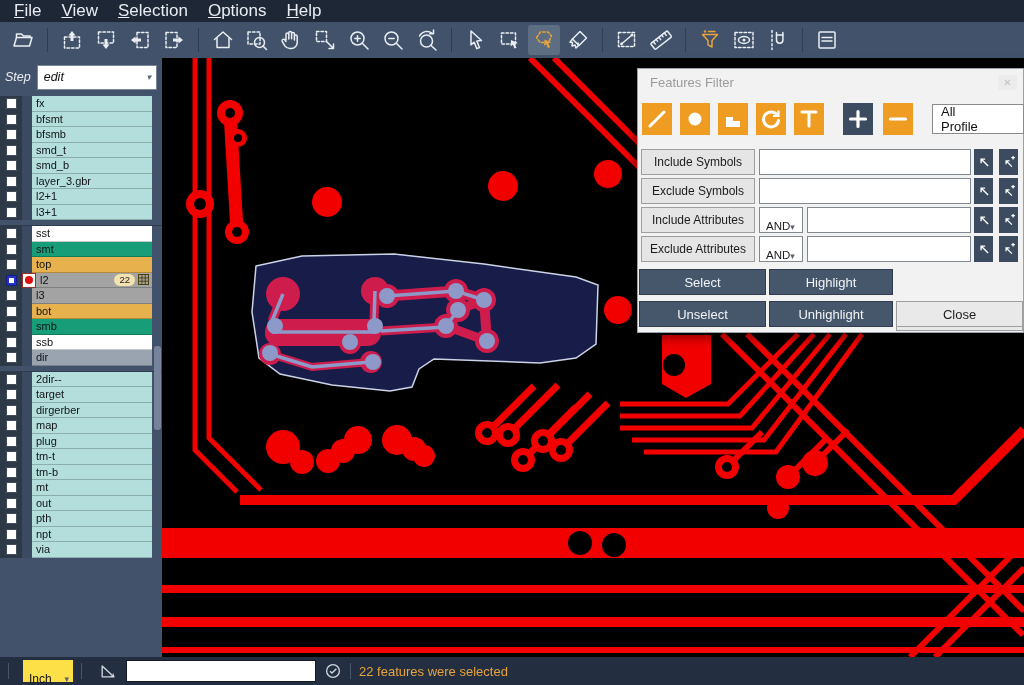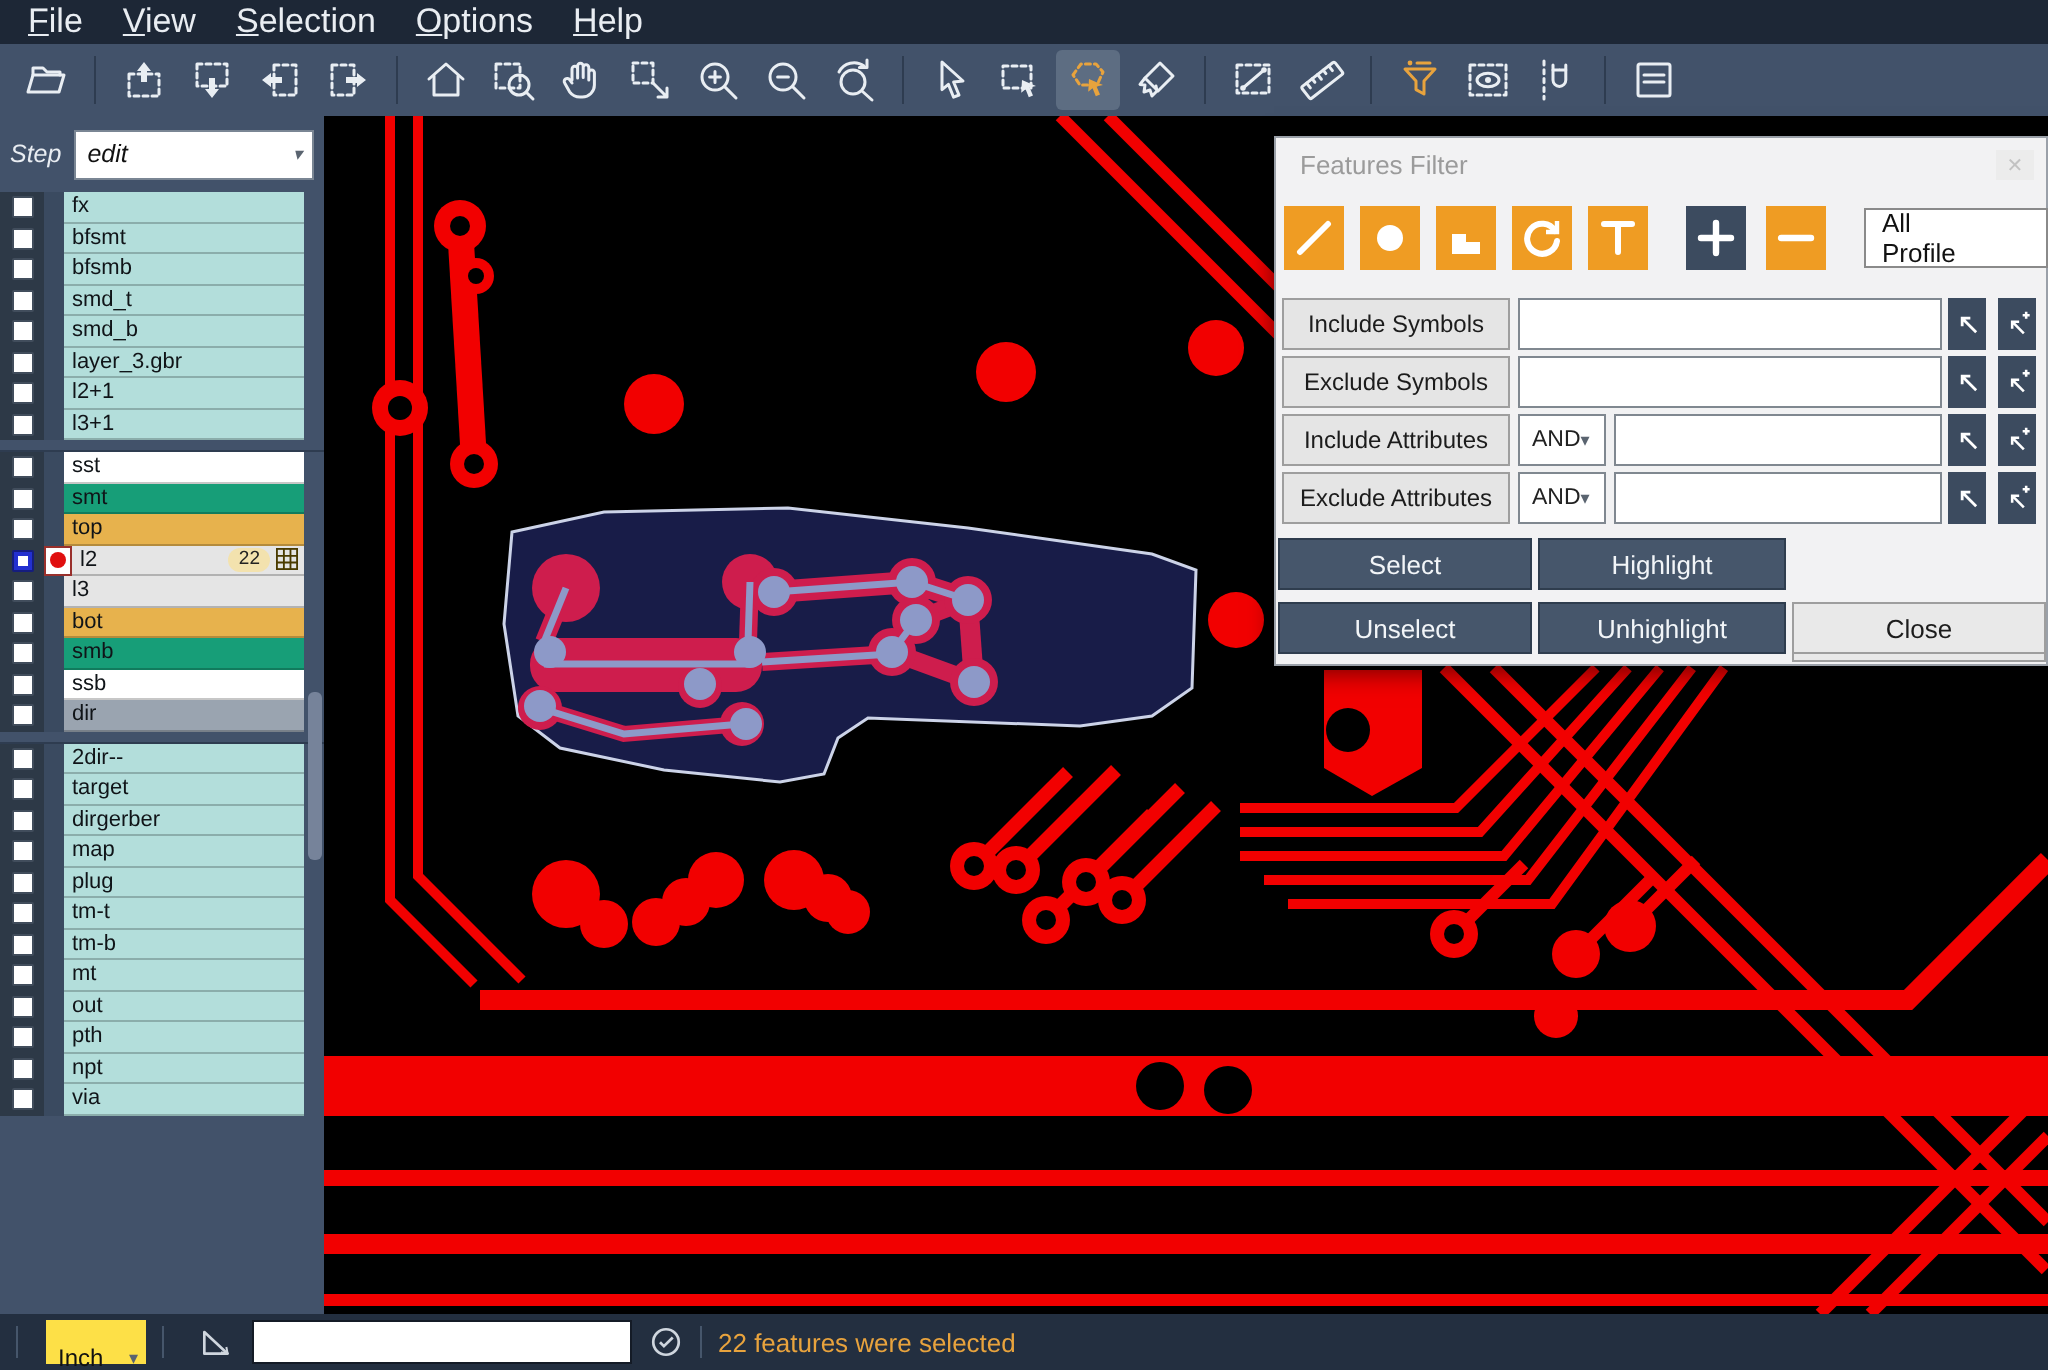--- a/index.html
+++ b/index.html
@@ -23,40 +23,40 @@
   .cbx{width:11px;height:11px;background:#fff;border:1.5px solid #414d5c;border-radius:1px;box-sizing:border-box;display:flex;align-items:center;justify-content:center;}
   .cbx.checked{background:#2330cf;border-color:#151d7e;}
   .cbxin{width:5px;height:5px;background:#fff;}
   .lgap{width:10px;background:#3a4a60;}
   .lind{width:14px;background:#fff;border:1px solid #99302c;display:flex;align-items:center;justify-content:center;box-sizing:border-box;}
   .ldot{width:8px;height:8px;border-radius:50%;background:#e00f0f;}
   .lname{flex:1;font-size:11px;color:#101418;display:flex;align-items:center;padding-left:4px;border-bottom:1px solid rgba(0,0,0,0.22);box-sizing:border-box;}
   .lstrip{width:10px;background:#42526a;}
   .ggap{height:6px;background:#42526a;border-bottom:1px solid #2e3c50;box-sizing:border-box;}
   .mint{background:#b3dedb}.white{background:#ffffff}.green{background:#179e78}
-  .gold{background:#e7b24d}.darkgold{background:#e5e5e5}.gray{background:#9aa4b0}
+  .gold{background:#e7b24d}.darkgold{background:#a3a3a3}.gray{background:#9aa4b0}
   .lbadge{margin-left:auto;background:#f3e2ae;border-radius:7px;font-size:9.5px;padding:0 5px;color:#222;margin-right:3px;line-height:12px;}
   .lgrid{margin-right:3px;display:flex;align-items:center;}
   .scrollthumb{position:absolute;right:1px;top:288px;width:7px;height:84px;background:#76839a;border-radius:3px;}
   .xy{position:absolute;left:0;bottom:0;height:57px;width:162px;background:#5d6e81;border-top:1px solid #8593a3;color:#e9eef4;font-size:13.5px;padding:9px 0 0 8px;box-sizing:border-box;line-height:21px;}
   
   .canvas{position:absolute;left:162px;top:58px;right:0;bottom:28px;background:#000;overflow:hidden;}
   
   .dialog{position:absolute;left:637px;top:68px;width:387px;height:265px;background:#f2f2f3;border:1px solid #9aa0a8;box-shadow:0 3px 12px rgba(0,0,0,.55);box-sizing:border-box;}
   .dtitle{height:27px;display:flex;align-items:center;justify-content:space-between;padding:0 6px 0 12px;color:#9b9b9b;font-size:13px;}
   .dclose{width:19px;height:15px;background:#ececec;color:#c2c2c2;font-size:10px;display:flex;align-items:center;justify-content:center;}
   .dtools{position:absolute;top:33px;left:4px;right:4px;height:34px;display:flex;align-items:center;}
   .dtoolset{display:flex;align-items:center;}
   .dtool{width:30px;height:32px;background:#ef9c23;margin-right:8px;display:flex;align-items:center;justify-content:center;}
   .dtool.dark{background:#3c4b5f;}
   .dprofile{width:92px;height:30px;margin-left:11px;background:#fff;border:1px solid #8a8a8a;display:flex;align-items:center;justify-content:space-between;padding:0 5px 0 8px;font-size:13px;color:#111;box-sizing:border-box;gap:48px;}
   .drow{position:absolute;left:3px;right:3px;height:26px;}
   .dlabel{position:absolute;left:0;width:114px;height:26px;background:#e5e5e5;border:1px solid #9e9e9e;font-size:12px;color:#1c1c1c;display:flex;align-items:center;justify-content:center;box-sizing:border-box;}
   .dinput{position:absolute;height:26px;background:#fff;border:1px solid #808890;box-sizing:border-box;font-size:12px;padding:0 4px;font-family:"Liberation Sans",sans-serif;}
-  .dand{position:absolute;left:118px;width:44px;height:26px;background:#fff;border:1px solid #808890;font-size:11.5px;color:#222;display:flex;align-items:center;justify-content:space-between;padding:0 20px 0 6px;box-sizing:border-box;}
+  .dand{position:absolute;left:118px;width:44px;height:26px;background:#fff;border:1px solid #808890;font-size:11.5px;color:#222;display:flex;align-items:flex-end;justify-content:space-between;padding:0 20px 0 6px;box-sizing:border-box;}
   .dpick{position:absolute;width:19px;height:26px;background:#3c4b5f;display:flex;align-items:center;justify-content:center;}
   .dact{position:absolute;height:26px;font-size:13px;display:flex;align-items:center;justify-content:center;box-sizing:border-box;}
   .dact.dark{background:#46566b;color:#f2f5f8;border:1px solid #2f3d4e;}
   .dact.light{background:#e9e9e9;color:#1c1c1c;border:1px solid #9e9e9e;}
   
   .sbar{position:absolute;bottom:0;left:0;right:0;height:28px;background:#232f40;display:flex;align-items:center;}
   .ssep{width:1px;height:16px;background:#46566b;margin:0 8px;}
   .sunit{width:50px;height:22px;background:#fde047;display:flex;align-items:center;justify-content:space-between;padding:16px 4px 0 6px;font-size:12px;color:#111;box-sizing:border-box;}
   .sinput{width:190px;height:22px;background:#fff;border:1px solid #141b26;box-sizing:border-box;margin-left:8px;font-family:"Liberation Sans",sans-serif;font-size:12px;padding:0 4px;}
   .smsg{color:#e8a33d;font-size:13px;}

